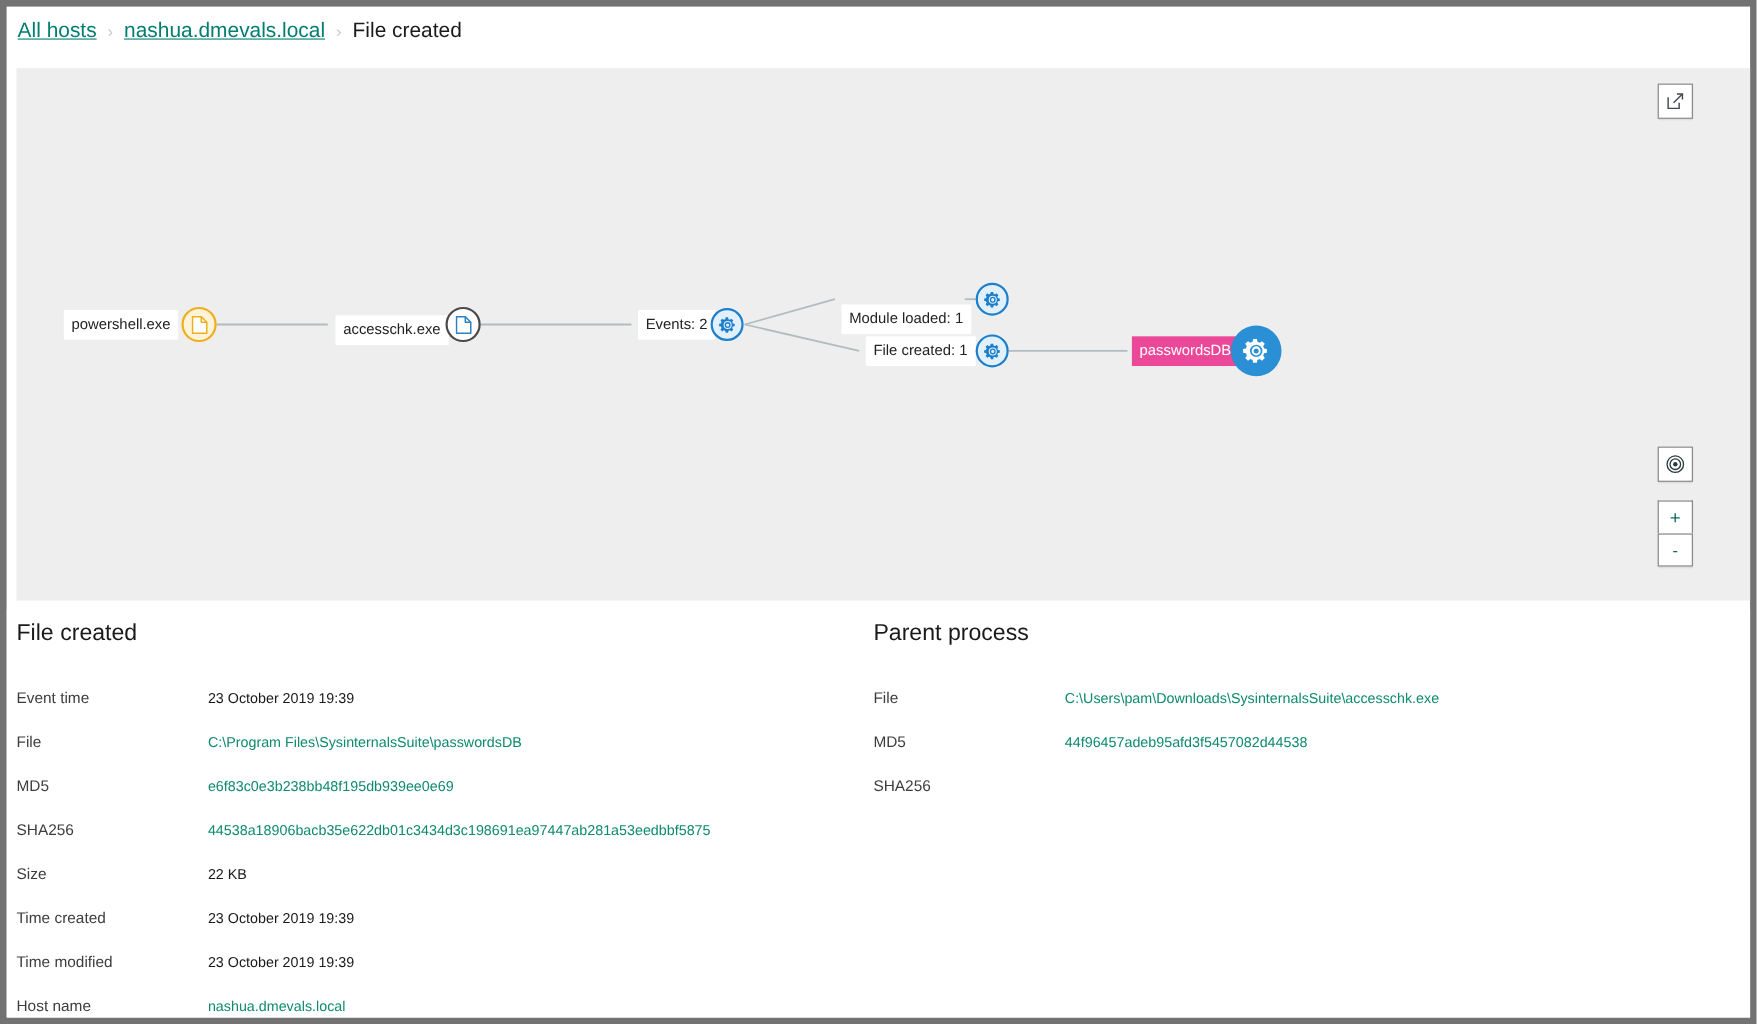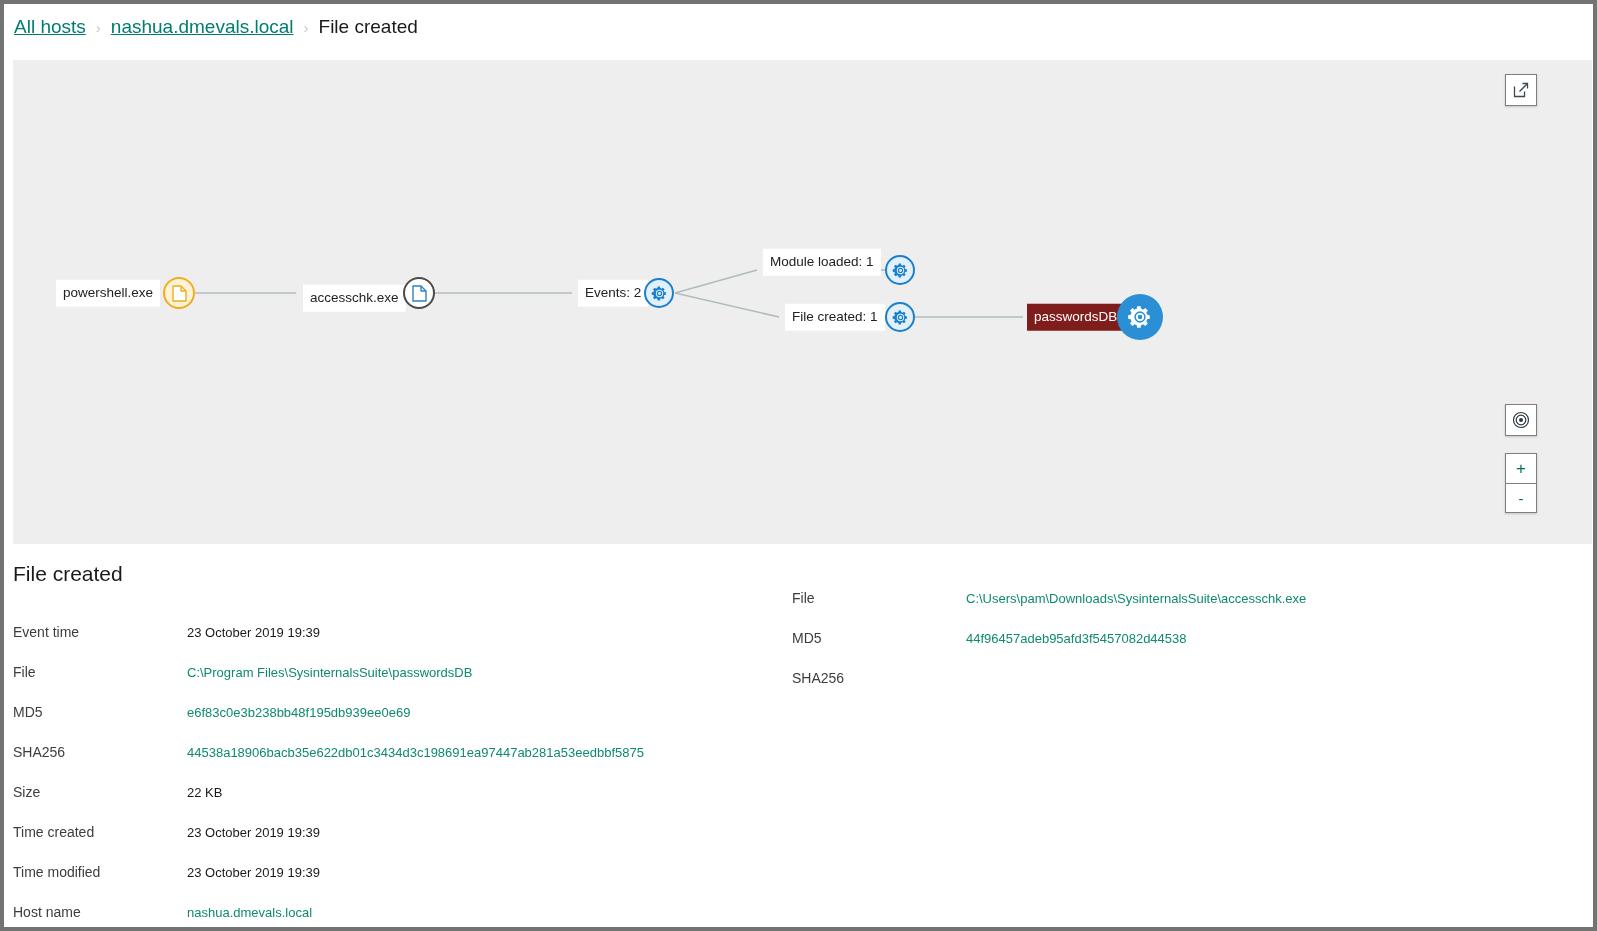--- a/index.html
+++ b/index.html
@@ -5,21 +5,21 @@
   * { box-sizing: border-box; }
   html, body {
     margin: 0; padding: 0;
     background: #ffffff;
     font-family: "Liberation Sans", sans-serif;
   }
   #page {
     position: relative;
     width: 1597px; height: 931px;
     background: #ffffff;
-    border: 4px solid #737373;
+    border: 6px solid #737373;
     overflow: hidden;
   }
 
   
   .breadcrumb {
     position: absolute;
     left: 10px; top: 6px;
     height: 34px;
     display: flex;
     align-items: center;
@@ -57,21 +57,21 @@
     position: absolute;
     background: #ffffff;
     color: #222222;
     font-size: 13.5px;
     line-height: 1;
     padding: 6px 7px 7px 7px;
     white-space: nowrap;
     transform: translateY(-50%);
   }
   .node-label.selected {
-    background: #7f1d1d;
+    background: #ec4899;
     color: #ffffff;
   }
 
   
   .node {
     position: absolute;
     border-radius: 50%;
     display: flex;
     align-items: center;
     justify-content: center;
@@ -212,21 +212,21 @@
     </div>
 
     <div class="node-label" style="left:565px; top:233px;">Events: 2</div>
     <div class="node node-gear-small" style="left:646px; top:233px;">
       <svg width="17" height="17" viewBox="0 0 24 24">
         <path fill="#1b7fcc" d="M12 8.2a3.8 3.8 0 1 0 0 7.6 3.8 3.8 0 0 0 0-7.6zm0 5.9a2.1 2.1 0 1 1 0-4.2 2.1 2.1 0 0 1 0 4.2z"></path>
         <path fill="#1b7fcc" d="M21 13.6v-3.2l-2.4-.4a6.9 6.9 0 0 0-.8-1.9l1.4-2-2.3-2.3-2 1.4a6.9 6.9 0 0 0-1.9-.8L12.6 2h-3.2l-.4 2.4a6.9 6.9 0 0 0-1.9.8l-2-1.4-2.3 2.3 1.4 2a6.9 6.9 0 0 0-.8 1.9L1 10.4v3.2l2.4.4c.2.7.5 1.3.8 1.9l-1.4 2 2.3 2.3 2-1.4c.6.4 1.2.6 1.9.8l.4 2.4h3.2l.4-2.4c.7-.2 1.3-.4 1.9-.8l2 1.4 2.3-2.3-1.4-2c.4-.6.6-1.2.8-1.9l2.4-.4zm-9 3.6a5.2 5.2 0 1 1 0-10.4 5.2 5.2 0 0 1 0 10.4z"></path>
       </svg>
     </div>
 
-    <div class="node-label" style="left:750px; top:202px;">Module loaded: 1</div>
+    <div class="node-label" style="left:750px; top:228px;">Module loaded: 1</div>
     <div class="node node-gear-small" style="left:887px; top:210px;">
       <svg width="17" height="17" viewBox="0 0 24 24">
         <path fill="#1b7fcc" d="M12 8.2a3.8 3.8 0 1 0 0 7.6 3.8 3.8 0 0 0 0-7.6zm0 5.9a2.1 2.1 0 1 1 0-4.2 2.1 2.1 0 0 1 0 4.2z"></path>
         <path fill="#1b7fcc" d="M21 13.6v-3.2l-2.4-.4a6.9 6.9 0 0 0-.8-1.9l1.4-2-2.3-2.3-2 1.4a6.9 6.9 0 0 0-1.9-.8L12.6 2h-3.2l-.4 2.4a6.9 6.9 0 0 0-1.9.8l-2-1.4-2.3 2.3 1.4 2a6.9 6.9 0 0 0-.8 1.9L1 10.4v3.2l2.4.4c.2.7.5 1.3.8 1.9l-1.4 2 2.3 2.3 2-1.4c.6.4 1.2.6 1.9.8l.4 2.4h3.2l.4-2.4c.7-.2 1.3-.4 1.9-.8l2 1.4 2.3-2.3-1.4-2c.4-.6.6-1.2.8-1.9l2.4-.4zm-9 3.6a5.2 5.2 0 1 1 0-10.4 5.2 5.2 0 0 1 0 10.4z"></path>
       </svg>
     </div>
 
     <div class="node-label" style="left:772px; top:257px;">File created: 1</div>
     <div class="node node-gear-small" style="left:887px; top:257px;">
       <svg width="17" height="17" viewBox="0 0 24 24">
@@ -303,20 +303,21 @@
         </div>
         <div class="kv-row">
           <div class="kv-key">Host name</div>
           <div class="kv-val link">nashua.dmevals.local</div>
         </div>
 
       </div>
     </section>
 
     <section class="panel panel-right">
+      <h2 class="panel-title">Parent process</h2>
       <div class="kv-list">
 
         <div class="kv-row">
           <div class="kv-key">File</div>
           <div class="kv-val link">C:\Users\pam\Downloads\SysinternalsSuite\accesschk.exe</div>
         </div>
         <div class="kv-row">
           <div class="kv-key">MD5</div>
           <div class="kv-val link">44f96457adeb95afd3f5457082d44538</div>
         </div>

